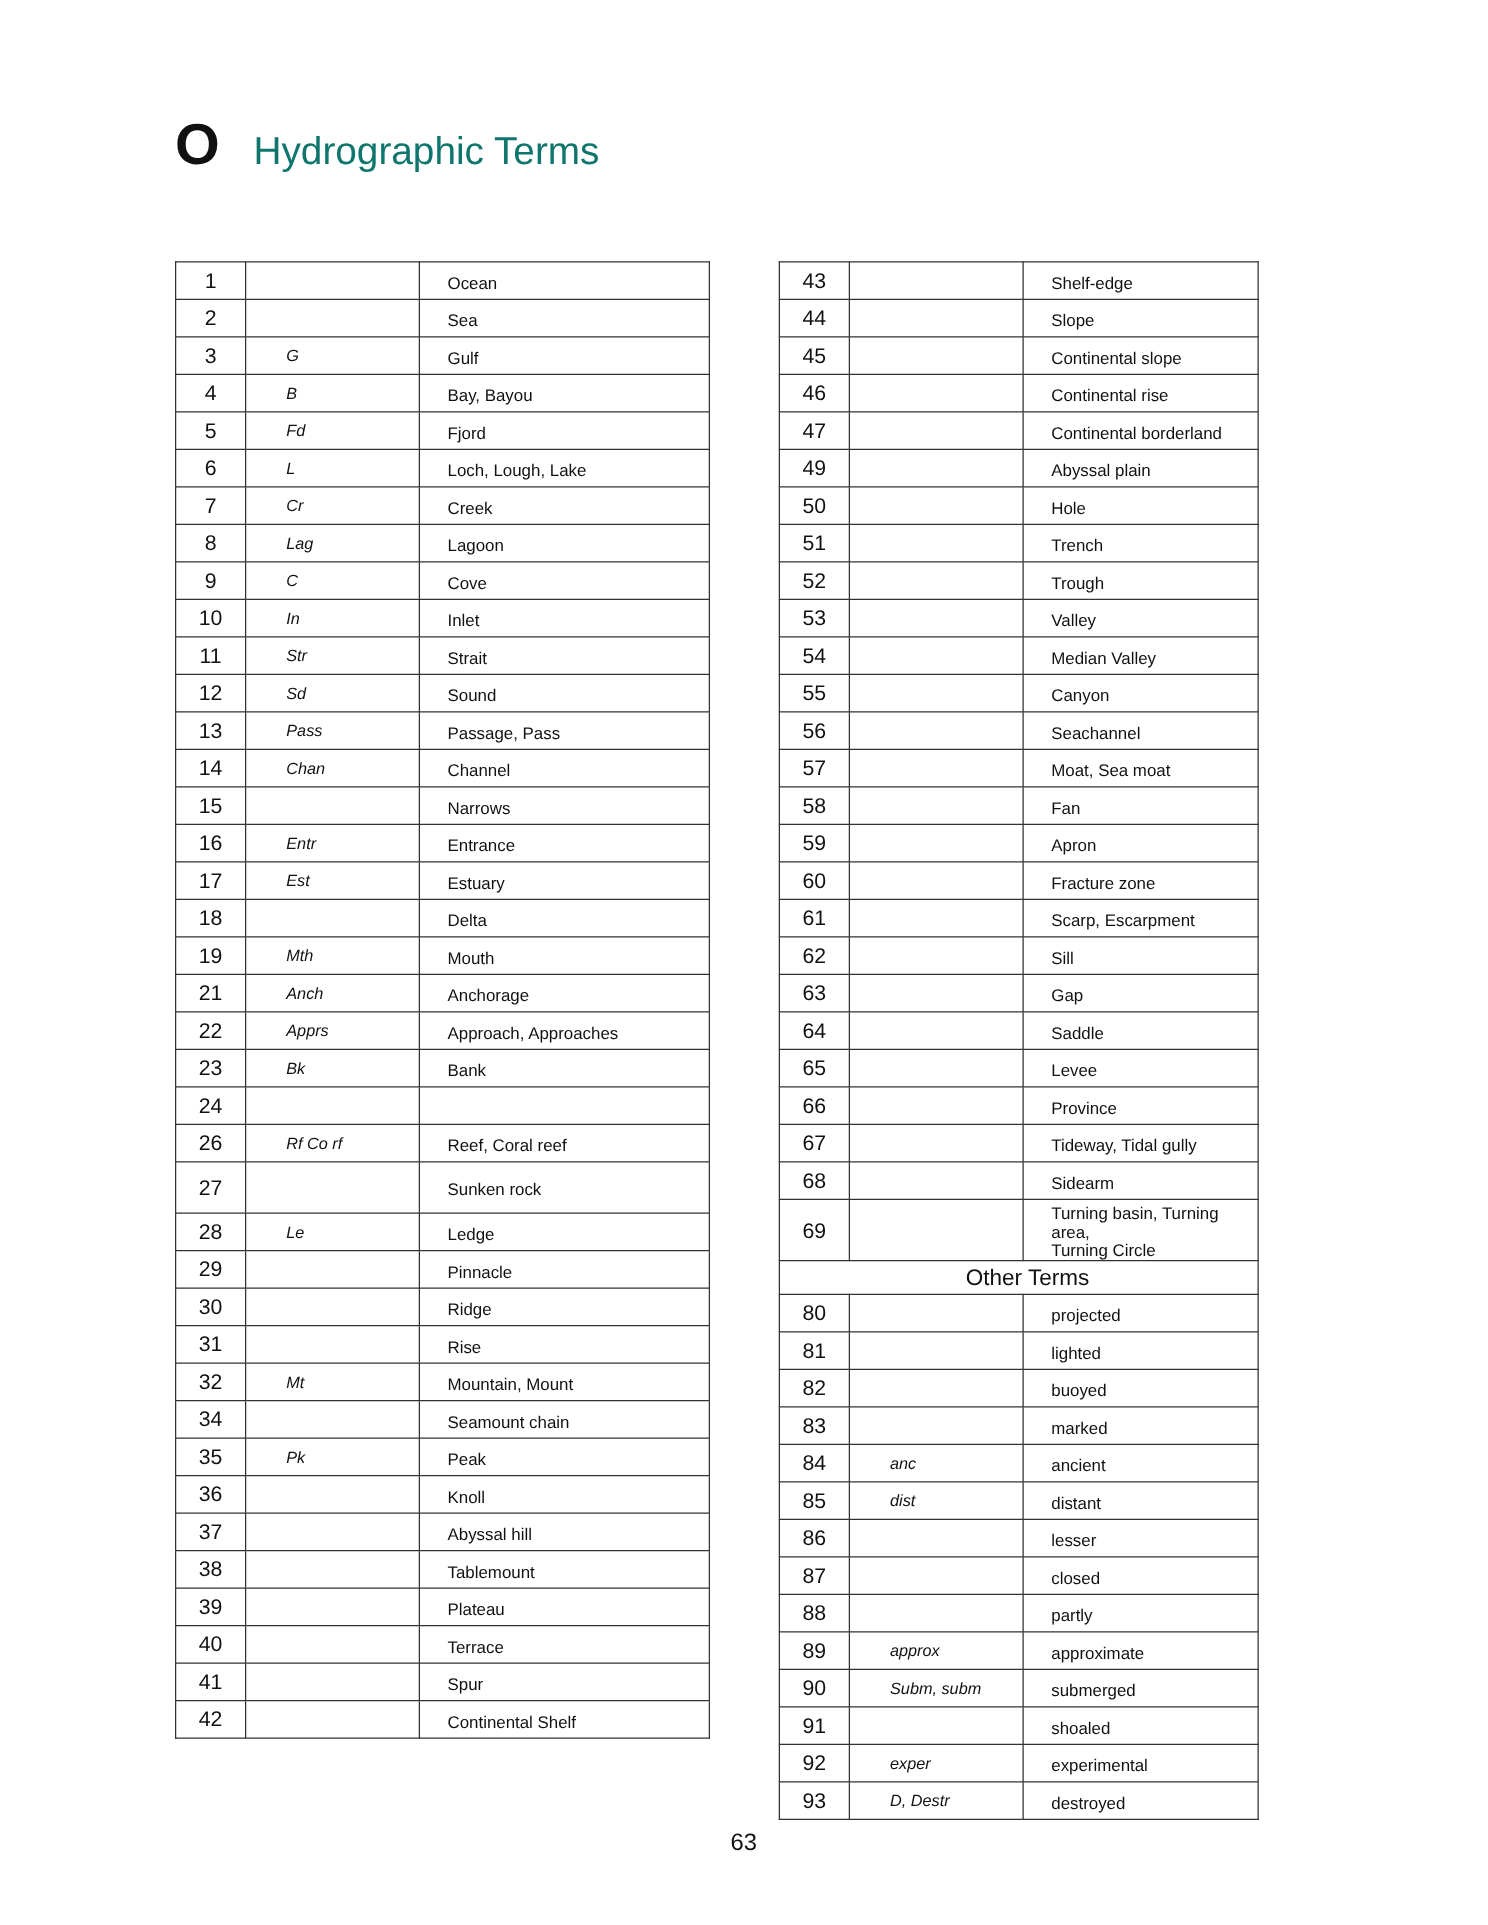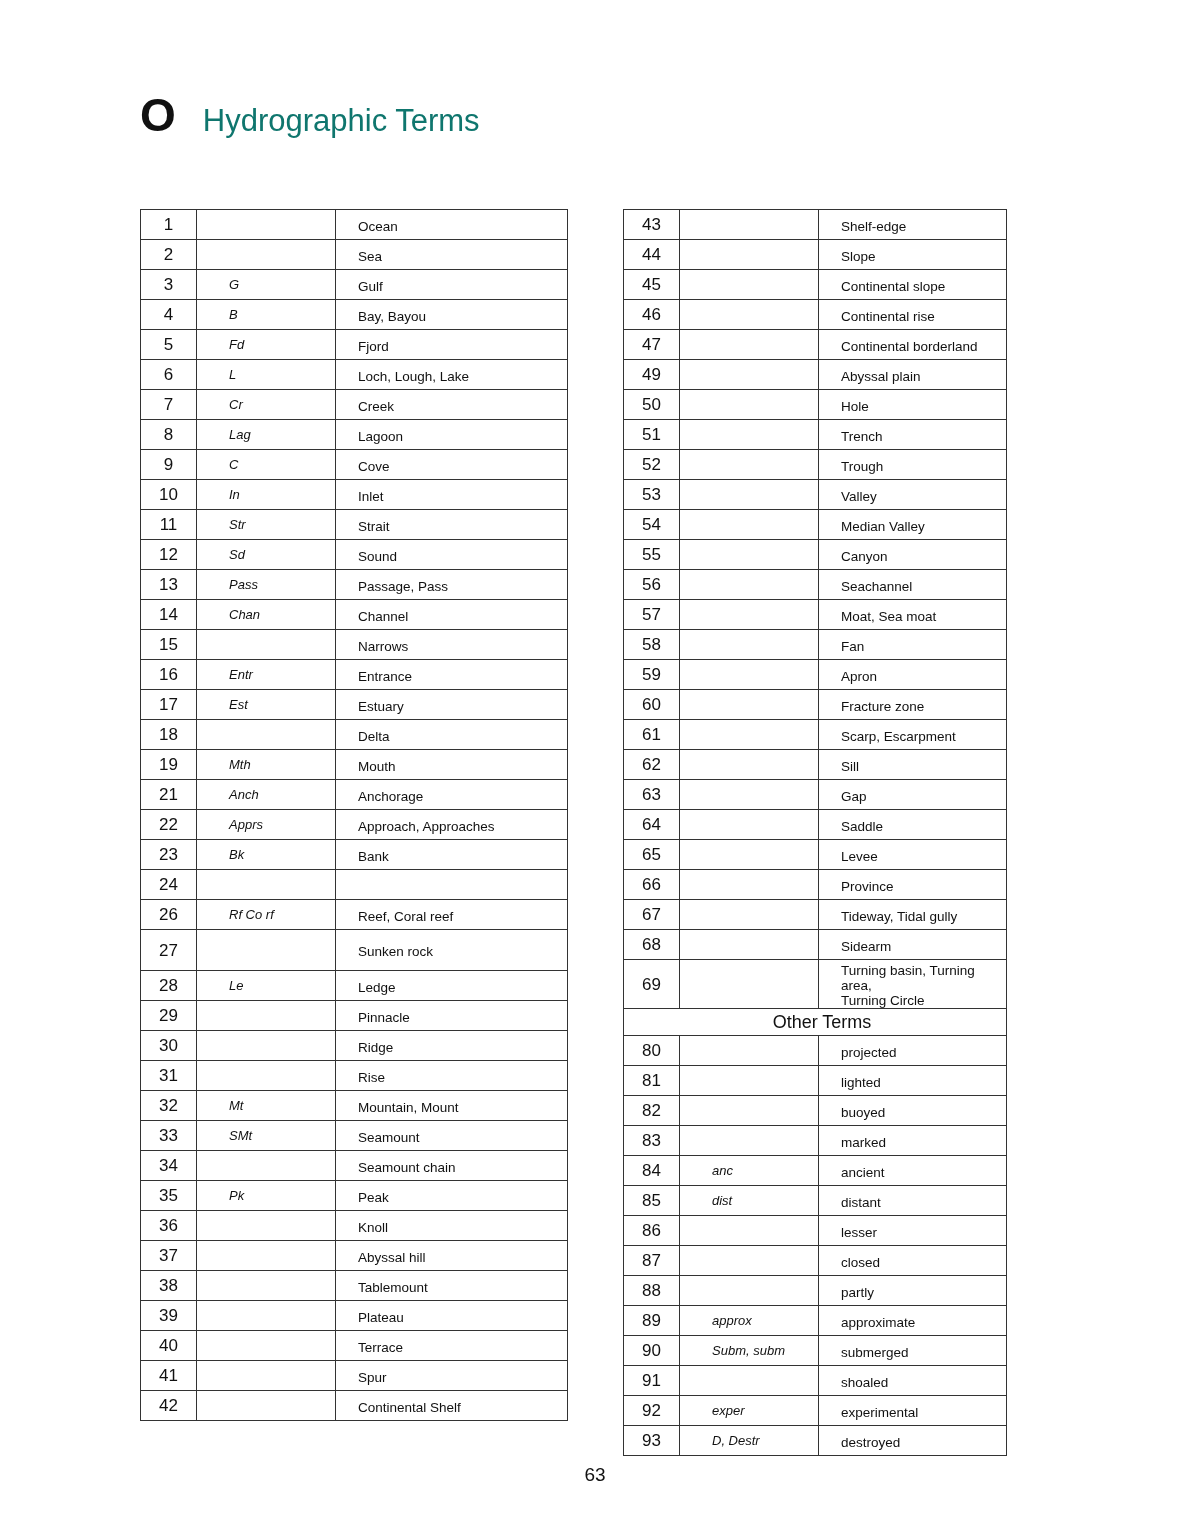--- a/index.html
+++ b/index.html
@@ -201,25 +201,20 @@
         <td class="num">31</td>
         <td class="abbr"></td>
         <td class="term">Rise</td>
       </tr>
       <tr>
         <td class="num">32</td>
         <td class="abbr">Mt</td>
         <td class="term">Mountain, Mount</td>
       </tr>
       <tr>
-        <td class="num">33</td>
-        <td class="abbr">SMt</td>
-        <td class="term">Seamount</td>
-      </tr>
-      <tr>
         <td class="num">34</td>
         <td class="abbr"></td>
         <td class="term">Seamount chain</td>
       </tr>
       <tr>
         <td class="num">35</td>
         <td class="abbr">Pk</td>
         <td class="term">Peak</td>
       </tr>
       <tr>

